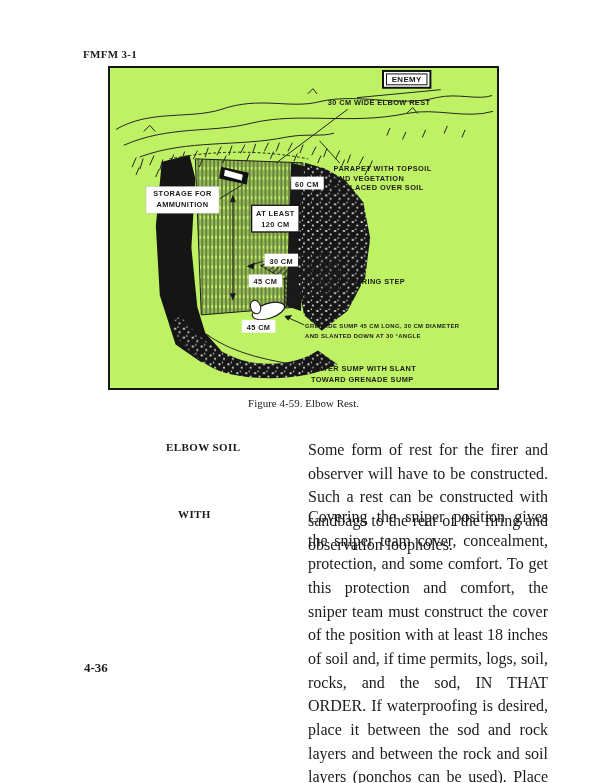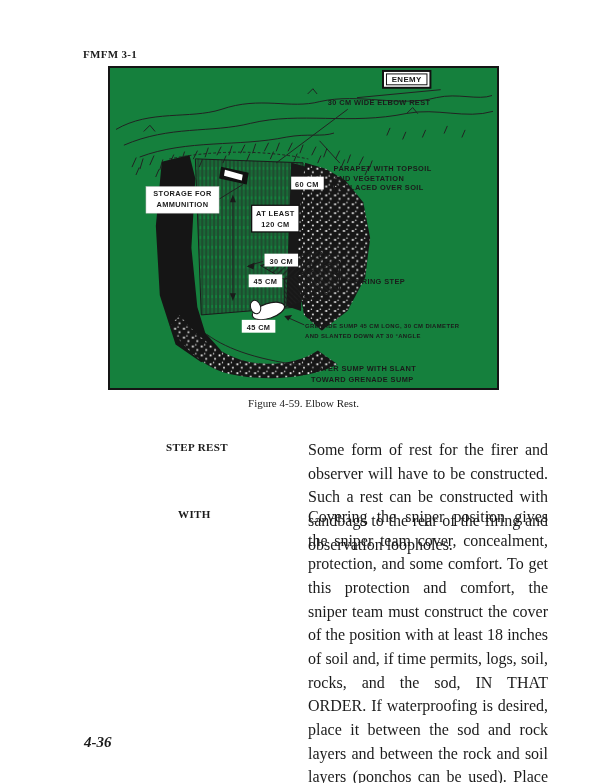--- a/index.html
+++ b/index.html
@@ -9,38 +9,38 @@
     font-family:"Liberation Serif", serif;
     color:#1b1b1b;
     overflow:hidden;
   }
   .hdr{
     position:absolute;left:83px;top:48px;
     font-size:11px;font-weight:bold;letter-spacing:.3px;
   }
   .figbox{
     position:absolute;left:108px;top:66px;width:391px;height:324px;
-    border:2.5px solid #151515;background:#15803d;box-sizing:border-box;
+    border:2.5px solid #151515;background:#bef264;box-sizing:border-box;
   }
   .figbox svg{display:block;width:100%;height:100%;}
   .caption{
     position:absolute;left:108px;top:397px;width:391px;
     text-align:center;font-size:11px;
   }
   .sect-head{
     position:absolute;font-size:11px;font-weight:bold;letter-spacing:.4px;
     white-space:nowrap;
   }
   .sect-body{
     position:absolute;left:308px;width:240px;
     font-size:16px;line-height:1.48;text-align:justify;
   }
   .pagenum{
-    position:absolute;left:84px;top:734px;
-    font-size:15px;font-weight:bold;font-style:italic;
+    position:absolute;left:84px;top:660px;
+    font-size:13px;font-weight:bold;
   }
   .flabel{
     font-family:"Liberation Sans", sans-serif;
     font-weight:bold;letter-spacing:.4px;
     fill:#1b1b1b;
   }
   .ink{stroke:#222;fill:none;stroke-width:1;stroke-linecap:round;}
 </style>
 </head>
 <body>
@@ -162,19 +162,19 @@
       <text class="flabel" x="197" y="273" font-size="6">AND SLANTED DOWN AT 30 °ANGLE</text>
 
       <text class="flabel" x="203" y="307" font-size="7.5">WATER SUMP WITH SLANT</text>
       <text class="flabel" x="203" y="318" font-size="7.5">TOWARD GRENADE SUMP</text>
     </g>
   </svg>
 </div>
 
 <div class="caption">Figure 4-59.  Elbow Rest.</div>
 
-<div class="sect-head" style="left:166px;top:441px">STEP REST</div>
+<div class="sect-head" style="left:166px;top:441px">ELBOW SOIL</div>
 <div class="sect-body" style="top:438px">Some form of rest for the firer and observer will have to be constructed. Such a rest can be constructed with sandbags to the rear of the firing and observation loopholes.</div>
 
 <div class="sect-head" style="left:178px;top:508px">WITH</div>
 <div class="sect-body" style="top:505px">Covering the sniper position gives the sniper team cover, concealment, protection, and some comfort. To get this protection and comfort, the sniper team must construct the cover of the position with at least 18 inches of soil and, if time permits, logs, soil, rocks, and the sod, IN THAT ORDER. If waterproofing is desired, place it between the sod and rock layers and between the rock and soil layers (ponchos can be used). Place paper, canvas, or empty sandbags, if available, between the log and soil layers to prevent water from seeping through.</div>
 
 <div class="pagenum">4-36</div>
 
 </body></html>

